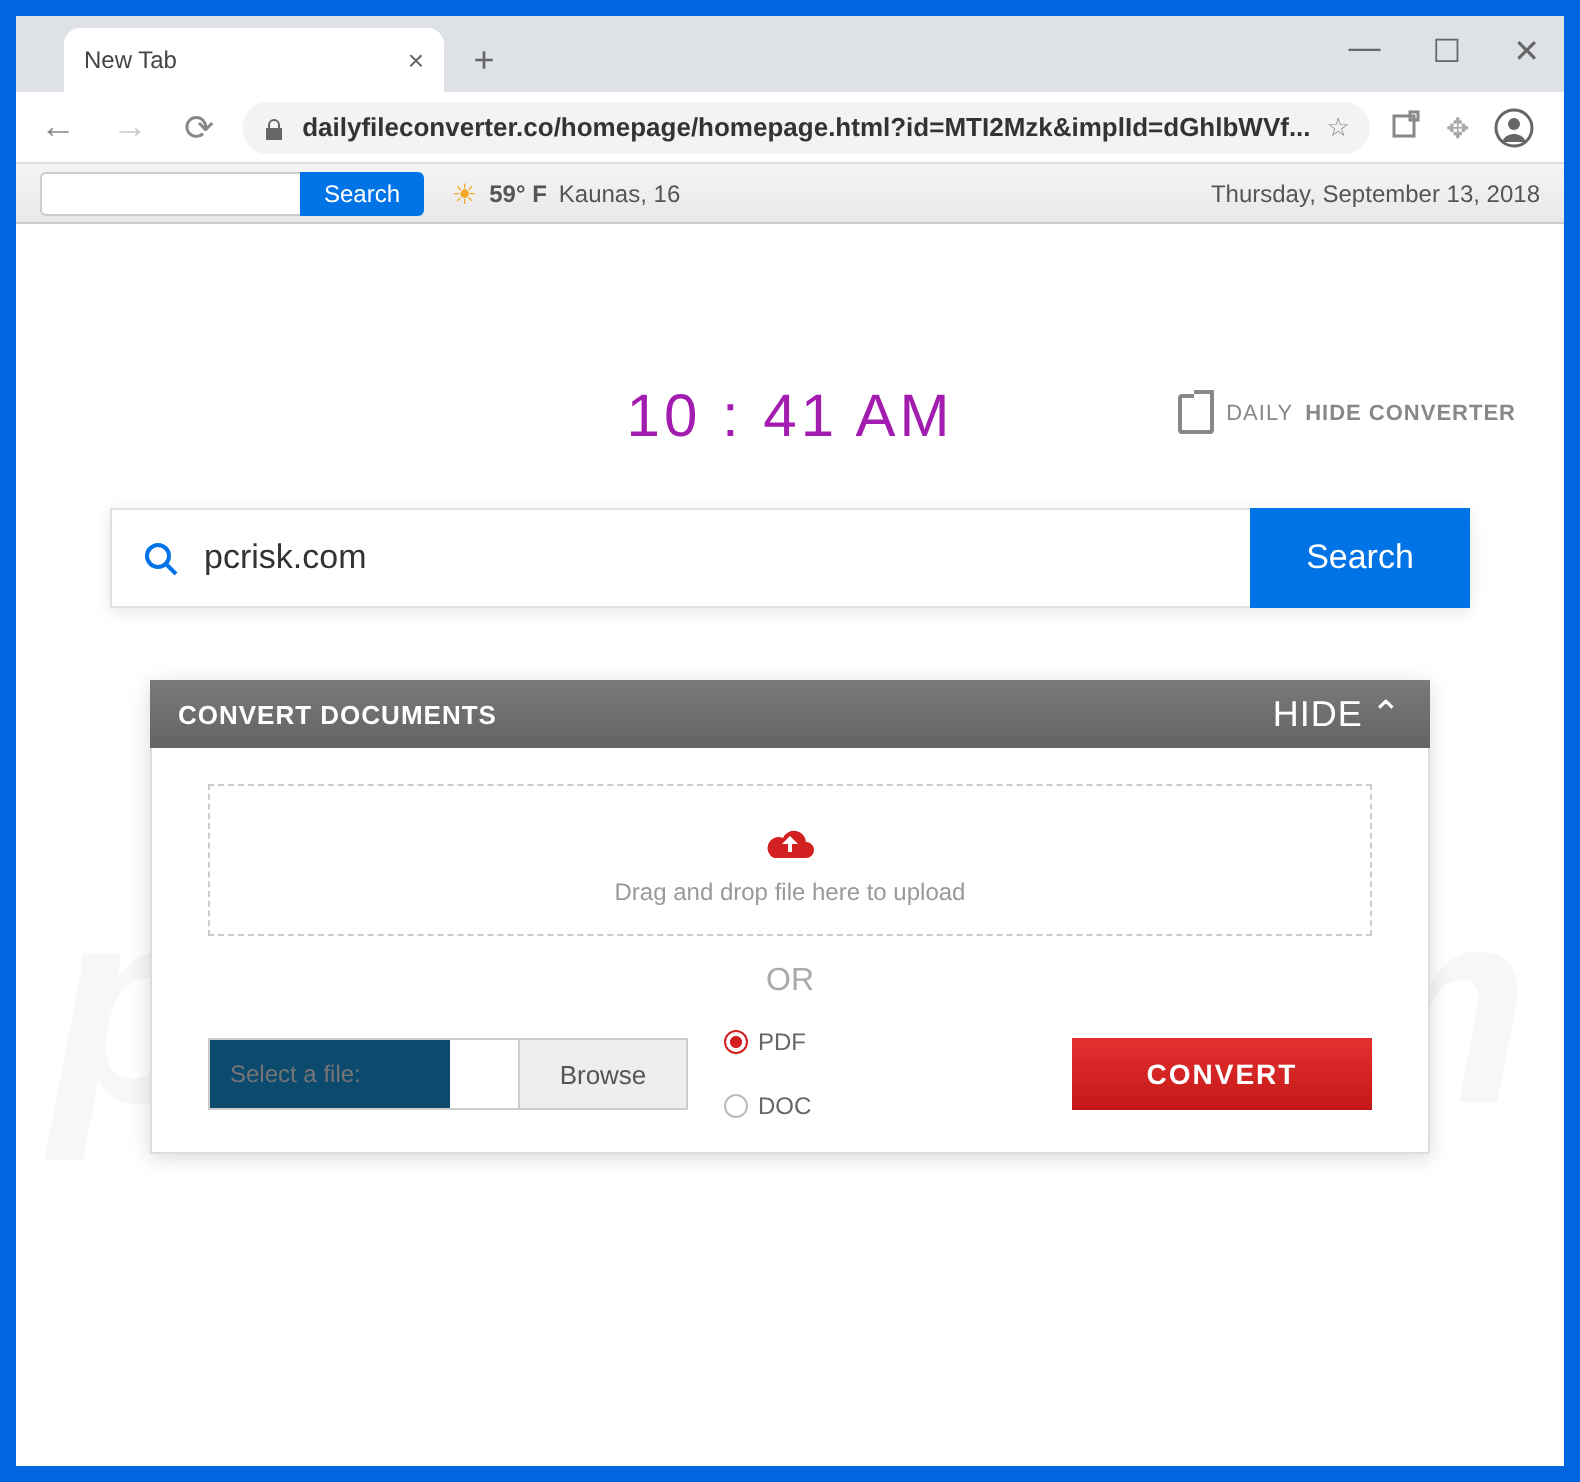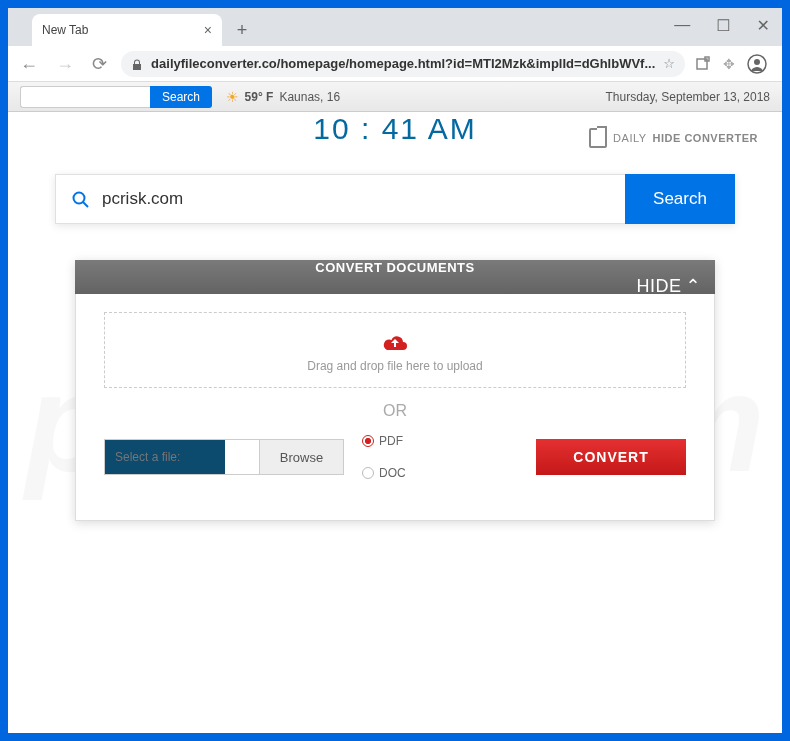--- a/index.html
+++ b/index.html
@@ -30,37 +30,37 @@
     .mini-search-icon { position: absolute; left: 6px; top: 4px; color: #aaa; font-size: 12px; }
     .mini-search-btn { background: #0073e6; color: #fff; border: none; height: 22px; padding: 0 12px; font-size: 12px; border-radius: 0 3px 3px 0; cursor: pointer; }
     .weather { margin-left: 14px; display: flex; align-items: center; gap: 6px; color: #555; font-size: 12px; }
     .sun-icon { color: #f5a623; font-size: 14px; }
     .date-text { margin-left: auto; color: #555; font-size: 12px; }
     
     
     .content { position: relative; background: #fff; padding: 0; height: calc(100% - 104px); }
     .watermark { position: absolute; top: 50%; left: 50%; transform: translate(-50%, -50%); font-size: 140px; color: rgba(200,200,200,0.15); font-weight: bold; font-style: italic; pointer-events: none; white-space: nowrap; z-index: 0; }
     
-    .brand { position: absolute; top: 16px; right: 24px; display: flex; align-items: center; gap: 6px; color: #888; font-size: 11px; letter-spacing: 0.5px; }
+    .brand { position: absolute; top: 5px; right: 24px; display: flex; align-items: center; gap: 6px; color: #888; font-size: 11px; letter-spacing: 0.5px; }
     .brand-icon { width: 18px; height: 20px; border: 2px solid #888; border-radius: 2px; position: relative; }
     .brand-icon::after { content: ''; position: absolute; top: -4px; right: -2px; width: 8px; height: 8px; background: #fff; border-right: 2px solid #888; border-top: 2px solid #888; transform: rotate(0deg); }
     
-    .clock { text-align: center; font-size: 30px; color: #0369a1; font-weight: 300; letter-spacing: 2px; position: relative; z-index: 1; }
+    .clock { text-align: center; font-size: 30px; color: #a21caf; font-weight: 300; margin-top: 80px; letter-spacing: 2px; position: relative; z-index: 1; }
     
     .main-search { width: 680px; margin: 28px auto 0; display: flex; box-shadow: 0 2px 8px rgba(0,0,0,0.1); position: relative; z-index: 1; }
     .main-search-box { flex: 1; display: flex; align-items: center; background: #fff; border: 1px solid #e0e0e0; border-right: none; padding: 0 16px; height: 50px; }
     .main-search-icon { color: #0073e6; font-size: 18px; margin-right: 12px; }
     .main-search-input { flex: 1; border: none; font-size: 17px; color: #333; outline: none; }
     .main-search-btn { width: 110px; background: #0073e6; color: #fff; border: none; font-size: 17px; cursor: pointer; }
     
     
     .convert-panel { width: 640px; margin: 36px auto 0; position: relative; z-index: 1; box-shadow: 0 2px 10px rgba(0,0,0,0.15); }
-    .convert-header { background: linear-gradient(#7a7a7a, #636363); color: #fff; height: 34px; display: flex; align-items: center; padding: 0 14px; font-size: 13px; font-weight: bold; letter-spacing: 0.5px; flex-direction: column; }
+    .convert-header { background: linear-gradient(#7a7a7a, #636363); color: #fff; height: 34px; display: flex; align-items: center; padding: 0 14px; font-size: 13px; font-weight: bold; letter-spacing: 0.5px; }
     .hide-toggle { margin-left: auto; font-size: 18px; font-weight: normal; display: flex; align-items: center; gap: 4px; cursor: pointer; }
-    .convert-body { background: #fff; padding: 18px 28px 40px; border: 1px solid #ddd; border-top: none; }
+    .convert-body { background: #fff; padding: 18px 28px 16px; border: 1px solid #ddd; border-top: none; }
     .drop-zone { border: 1px dashed #ccc; padding: 14px 0; text-align: center; margin-bottom: 14px; }
     .cloud-icon { color: #d32020; font-size: 24px; }
     .drop-text { color: #999; font-size: 12px; margin-top: 4px; }
     .or-text { text-align: center; color: #aaa; font-size: 16px; margin: 8px 0 14px; }
     .convert-row { display: flex; align-items: center; gap: 18px; }
     .file-select { display: flex; border: 1px solid #ccc; height: 36px; }
     .file-input { width: 120px; padding: 0 10px; border: none; font-size: 12px; color: #aaa; background: #0c4a6e; }
     .browse-btn { width: 84px; background: #eee; border: none; border-left: 1px solid #ccc; font-size: 13px; color: #555; cursor: pointer; margin-left: 34px; }
     .radio-group { display: flex; gap: 18px; font-size: 12px; color: #666; flex-direction: column; }
     .radio-opt { display: flex; align-items: center; gap: 5px; cursor: pointer; }

